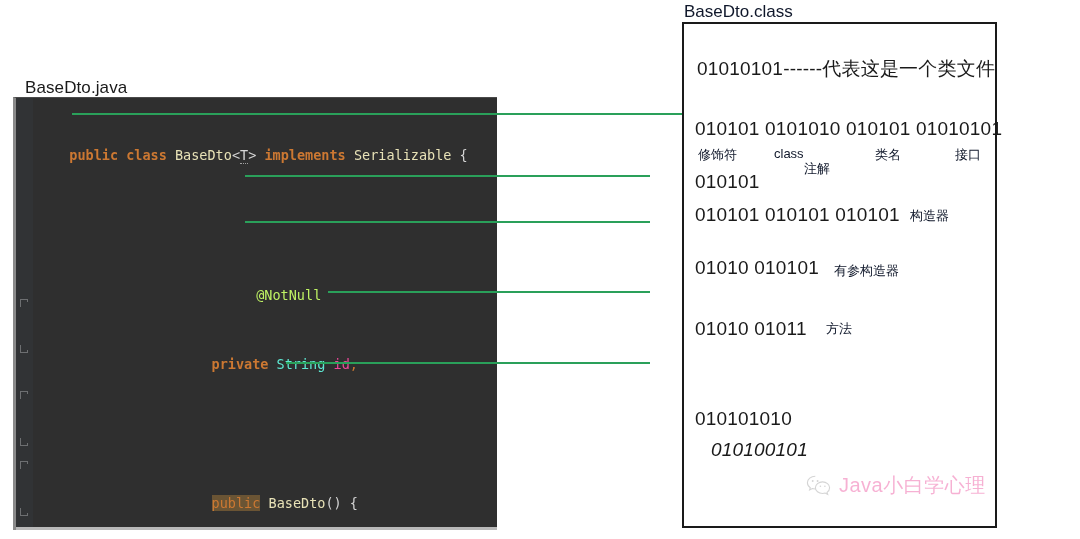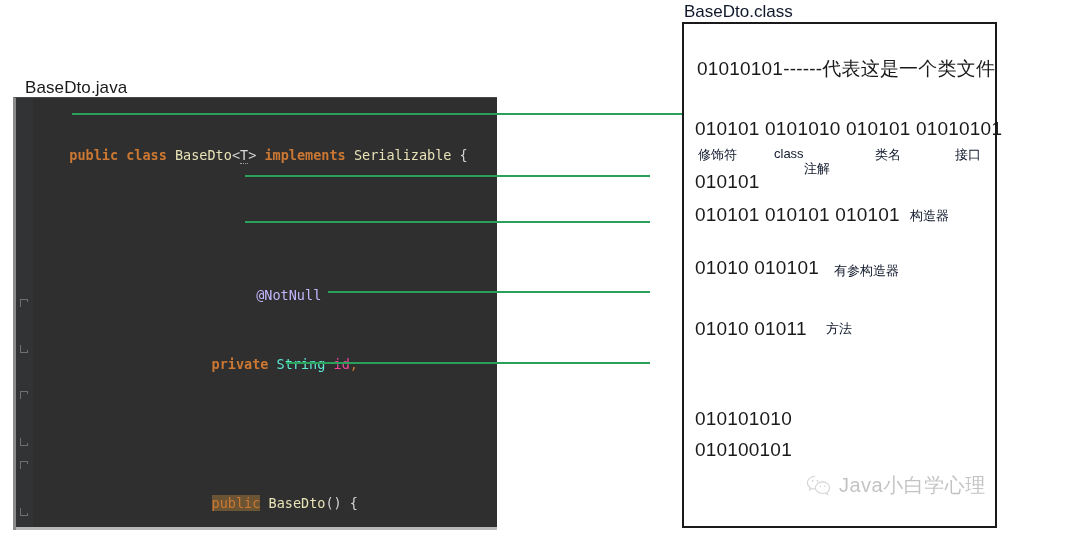--- a/index.html
+++ b/index.html
@@ -113,21 +113,21 @@
     white-space: pre;
   }
   .cl { height: 23.2px; }
 
   .kw   { color: #cc7832; }
   .kwb  { color: #cc7832; font-weight: bold; }
   .type { color: #5eead4; }
   .cls  { color: #e8e2b7; }
   .fld  { color: #ec4899; }
   .pun  { color: #d4d4d4; }
-  .ann  { color: #c4b5fd; margin-left: 8px; }
+  .ann  { color: #bef264; margin-left: 8px; }
   .mthw { color: #d8d8d8; border-bottom: 1px dotted #a0a0a0; }
   .hl   { background: #6a5434; color: #cc7832; }
 
   
   .connector {
     height: 0;
     border-top: 2px solid #2aa05a;
   }
 
   
@@ -165,21 +165,21 @@
   #watermark {
     left: 806px;
     top: 472px;
     display: flex;
     align-items: center;
     gap: 7px;
     opacity: 0.42;
   }
   #watermark .wm-text {
     font-size: 20px;
-    color: #737373;
+    color: #ec4899;
     white-space: nowrap;
     letter-spacing: 0.5px;
   }
   .wechat-icon { display: block; }
 </style>
 </head>
 <body>
 
 <div class="abs" id="java-caption">BaseDto.java</div>
 
@@ -246,21 +246,21 @@
   <div class="lbl" style="left:226px; top:183px;">构造器</div>
 
   <div class="bin" style="left:11px; top:233px;">01010 010101</div>
   <div class="lbl" style="left:150px; top:238px;">有参构造器</div>
 
   <div class="bin" style="left:11px; top:294px;">01010 01011</div>
   <div class="lbl" style="left:142px; top:296px;">方法</div>
 
 
   <div class="bin" style="left:11px; top:384px;">010101010</div>
-  <div class="bin" style="left:11px; top:415px;">010100101</div>
+  <div class="bin" style="left:27px; top:415px;font-style:italic;">010100101</div>
 </div>
 
 <div class="abs" id="watermark">
   <span>
     <svg class="wechat-icon" width="26" height="22" viewBox="0 0 26 22" fill="none" stroke="#9a9a9a" stroke-width="1.1">
       <path d="M9.3 1.2C4.9 1.2 1.4 4.1 1.4 7.7c0 2 1.1 3.8 2.9 5L3.6 15l2.7-1.4c.9.3 1.9.4 3 .4h.5"></path>
       <circle cx="6.7" cy="6.0" r="0.95" fill="#9a9a9a" stroke="none"></circle>
       <circle cx="11.6" cy="6.0" r="0.95" fill="#9a9a9a" stroke="none"></circle>
       <path d="M16.6 6.9c-4 0-7.2 2.6-7.2 5.8 0 3.2 3.2 5.8 7.2 5.8 0.9 0 1.7-0.1 2.5-0.4l2.6 1.3-0.7-2c1.6-1.1 2.6-2.7 2.6-4.7 0-3.2-3.2-5.8-7-5.8z"></path>
       <circle cx="14.4" cy="11.3" r="0.8" fill="#9a9a9a" stroke="none"></circle>

